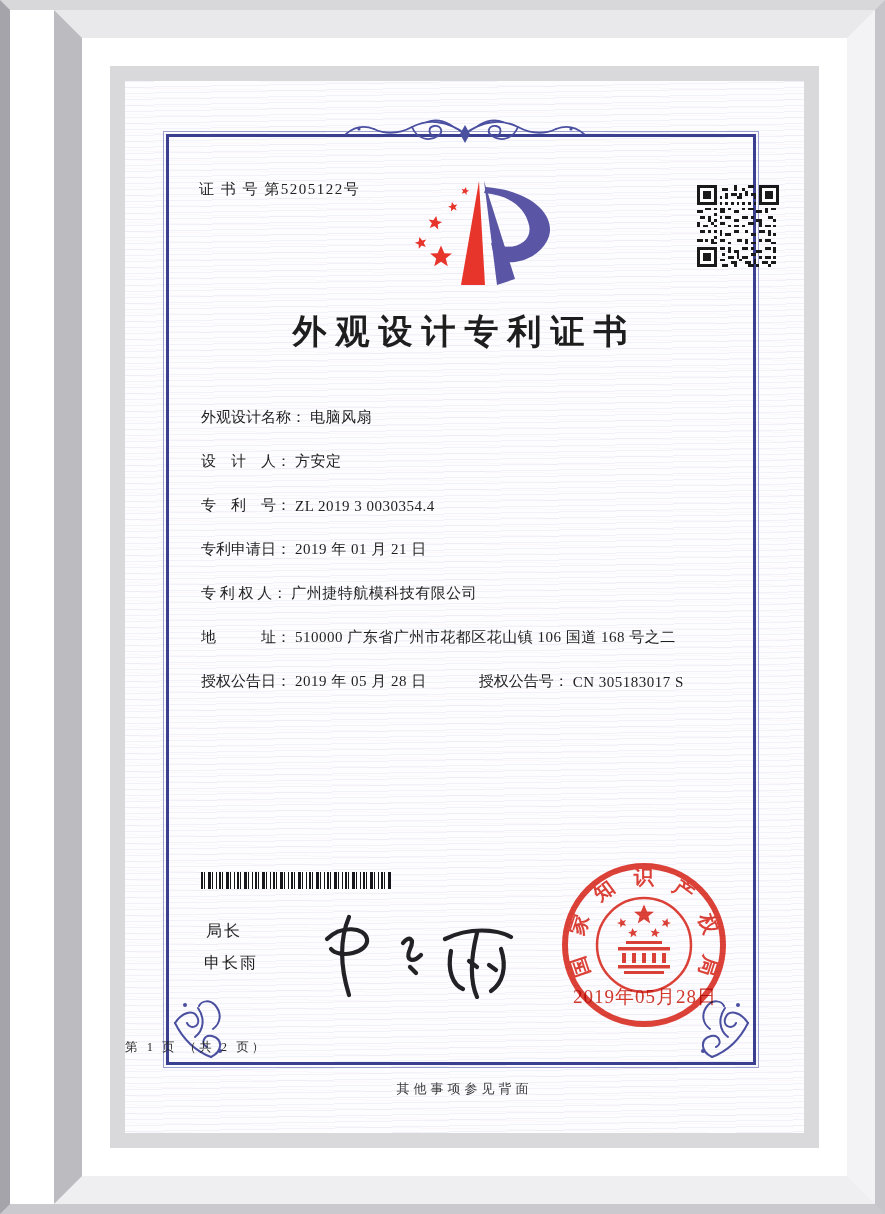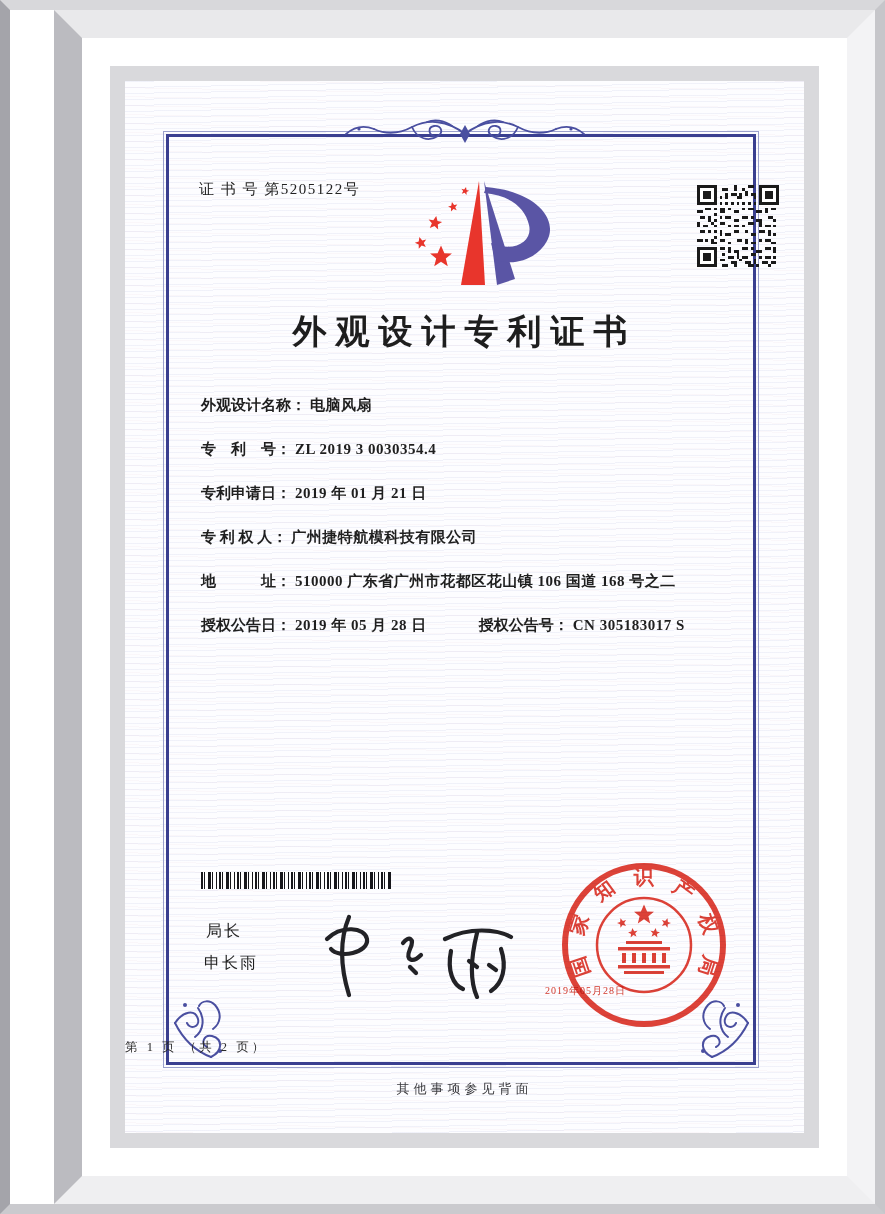--- a/index.html
+++ b/index.html
@@ -20,38 +20,38 @@
   .orn{position:absolute;}
   .orn-top{left:50%;top:33px;transform:translateX(-50%);}
   .orn-bl{left:46px;bottom:72px;transform:scaleY(-1);}
   .orn-br{right:52px;bottom:72px;transform:scale(-1,-1);}
   .cert-no{position:absolute;left:74px;top:99px;font-size:15px;letter-spacing:1.5px;color:#222;}
   .logo{position:absolute;left:282px;top:96px;}
   .qr{position:absolute;left:572px;top:104px;}
   .title{position:absolute;left:0;right:0;top:211px;text-align:center;
          font-size:34px;font-weight:bold;letter-spacing:9px;color:#1e1e1e;margin-top:17px;}
   .fields{position:absolute;left:76px;top:302px;width:600px;}
-  .row{height:44px;display:flex;align-items:center;font-size:15px;color:#1f1f1f;white-space:nowrap;font-weight:bold;}
+  .row{height:44px;display:flex;align-items:flex-end;font-size:15px;color:#1f1f1f;white-space:nowrap;}
   .lab{flex:none;}
   .val{margin-left:4px;letter-spacing:0.5px;}
   .lab2{margin-left:52px;}
   .paras{position:absolute;left:56px;top:610px;width:626px;font-size:14.5px;line-height:21px;
          color:#26262a;text-align:justify;}
   .paras p{margin:0;text-indent:2em;}
   .barcode{position:absolute;left:76px;top:791px;width:190px;height:17px;
     background:repeating-linear-gradient(90deg,
       #17171b 0 2px,#ffffff 2px 3px,#17171b 3px 4px,#ffffff 4px 7px,
       #17171b 7px 10px,#ffffff 10px 11px,#17171b 11px 12px,#ffffff 12px 15px,
       #17171b 15px 16px,#ffffff 16px 18px);}
   .signer-title{position:absolute;left:81px;top:840px;font-size:16px;color:#1f1f1f;letter-spacing:2px;}
   .signer-name{position:absolute;left:79px;top:872px;font-size:16px;color:#1f1f1f;letter-spacing:2px;}
   .signature{position:absolute;left:190px;top:828px;}
   .seal{position:absolute;left:433px;top:778px;mix-blend-mode:multiply;opacity:0.93;}
-  .seal-date{position:absolute;left:420px;top:903px;width:200px;
-             font-size:10px;color:#d5392c;letter-spacing:1px;mix-blend-mode:multiply;z-index:6;}
+  .seal-date{position:absolute;left:420px;top:903px;width:200px;text-align:center;
+             font-size:19px;color:#d5392c;letter-spacing:1px;mix-blend-mode:multiply;z-index:6;}
   .page-num{position:absolute;left:0;right:0;top:958px;text-align:left;
             font-size:12.5px;letter-spacing:3px;color:#2a2a2a;}
   .back-note{position:absolute;left:0;right:0;top:999px;text-align:center;
              font-size:13px;letter-spacing:4px;color:#3a3a3e;}
 </style>
 </head>
 <body>
 
 <div class="page">
  <div class="f2">
@@ -228,20 +228,24 @@
       </svg>
 
       <div class="title">外观设计专利证书</div>
 
       <div class="fields">
         <div class="row">
           <span class="lab">外观设计名称：</span>
           <span class="val">电脑风扇</span>
         </div>
         <div class="row">
+          <span class="lab">设　计　人：</span>
+          <span class="val">方安定</span>
+        </div>
+        <div class="row">
           <span class="lab">专　利　号：</span>
           <span class="val">ZL 2019 3 0030354.4</span>
         </div>
         <div class="row">
           <span class="lab">专利申请日：</span>
           <span class="val">2019 年 01 月 21 日</span>
         </div>
         <div class="row">
           <span class="lab">专 利 权 人：</span>
           <span class="val">广州捷特航模科技有限公司</span>

